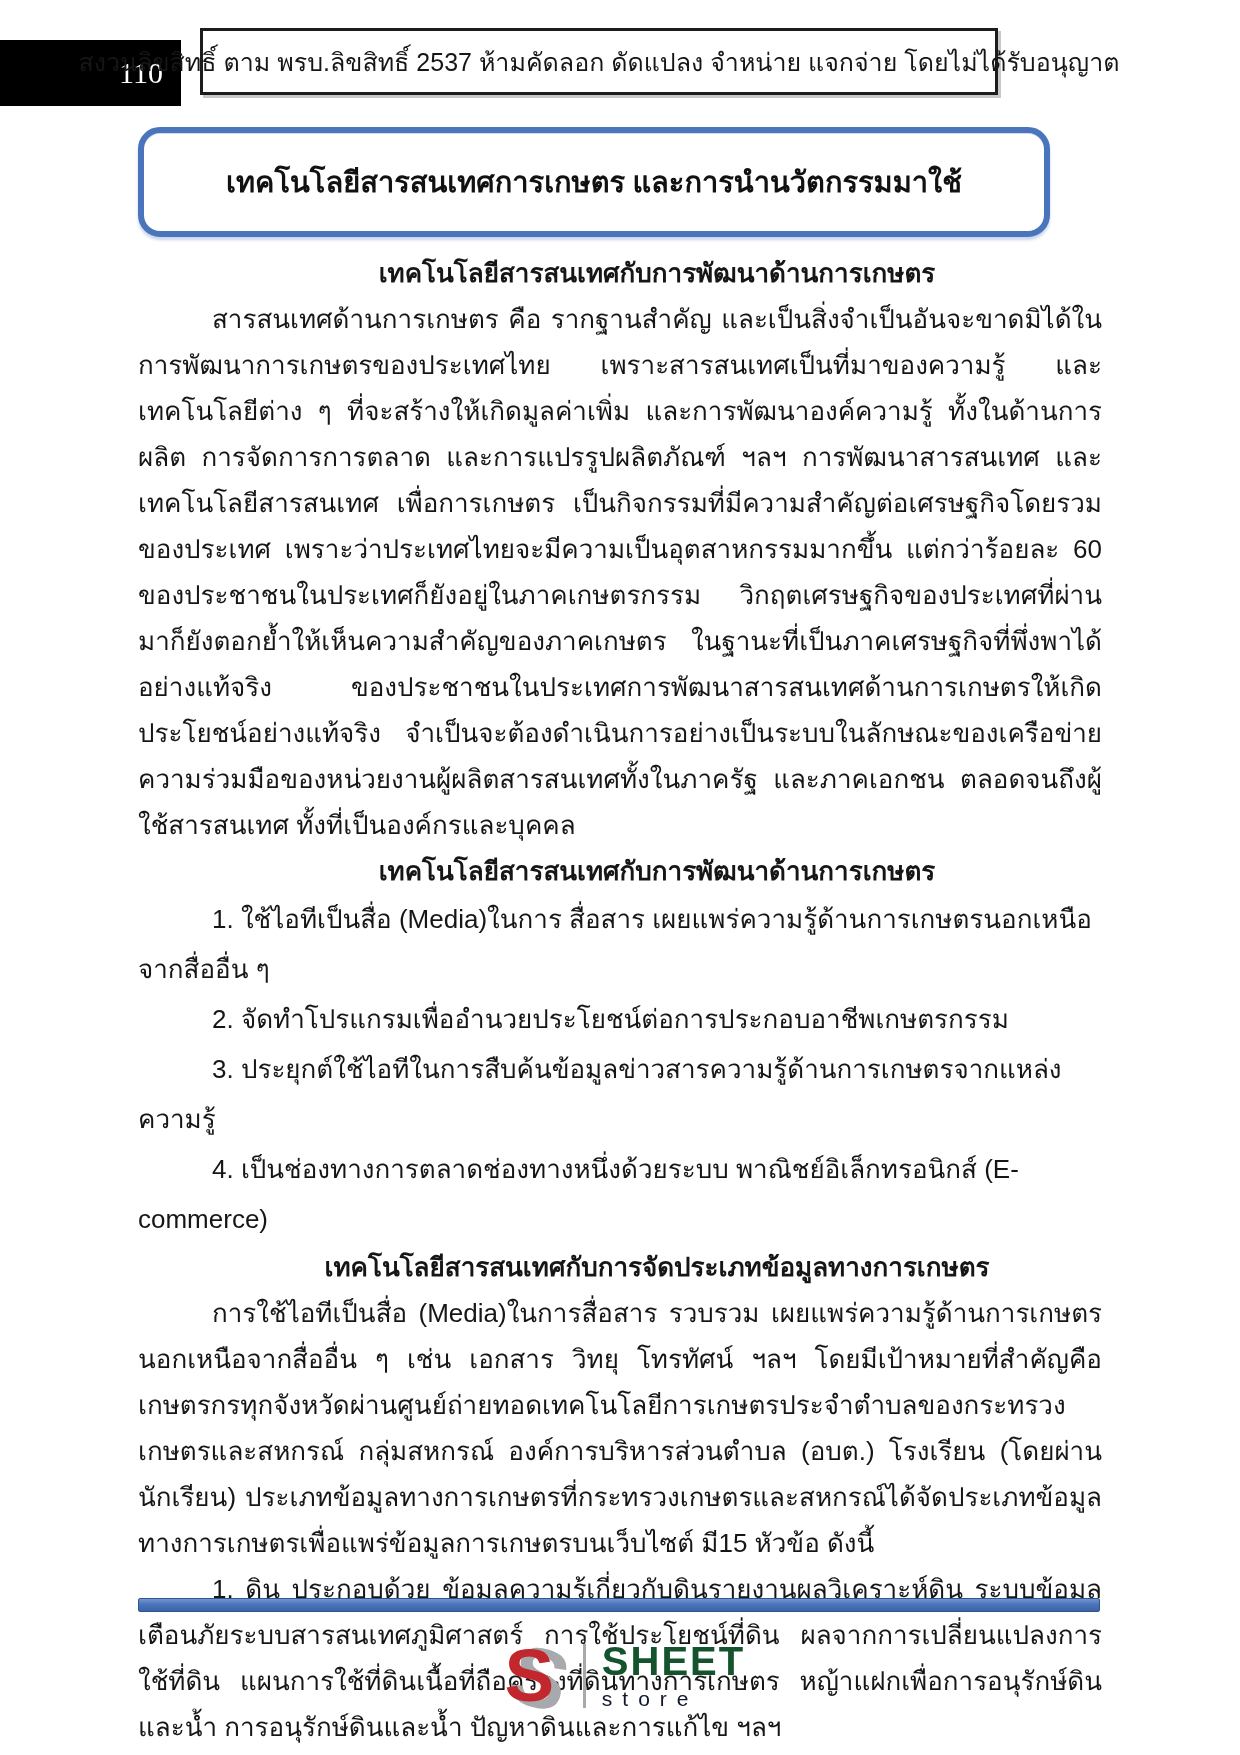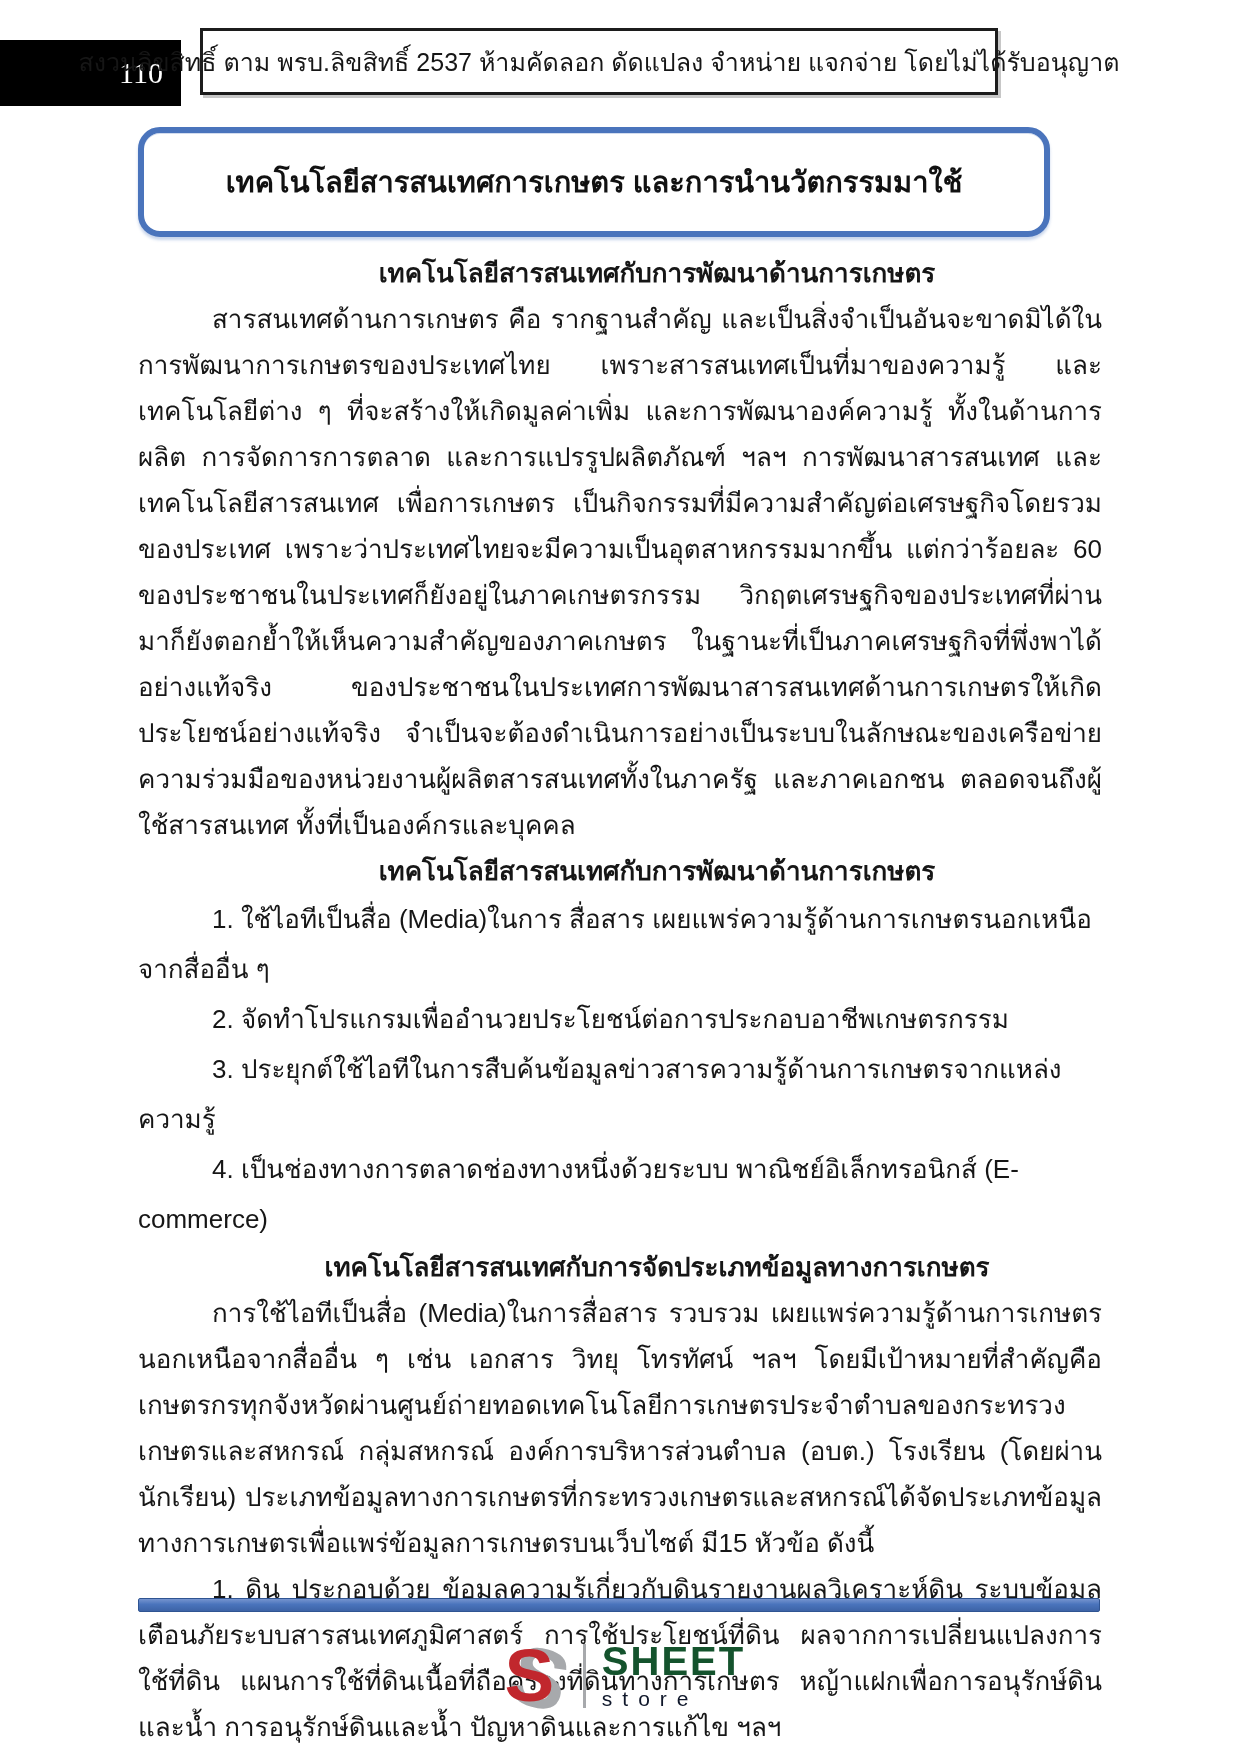--- a/index.html
+++ b/index.html
@@ -31,21 +31,21 @@
   }
 
   
   .title-box {
     position:absolute; left:138px; top:127px; width:912px; height:110px;
     border:6px solid #4a74bc; border-radius:22px;
     box-shadow:0 3px 3px rgba(74,116,188,0.30), inset 0 1px 0 rgba(74,116,188,0.25);
     display:flex; align-items:center; justify-content:center;
     font-size:29px; font-weight:bold; color:#111111;
     background:#ffffff;
-    text-align:center; padding:0 30px;
+    text-align:center; padding:0 30px;font-family:Liberation Serif, serif;
   }
 
   
   .content {
     position:absolute; left:138px; top:250px; width:964px;
     font-size:26px; line-height:46px;
     text-align:justify;
   }
   .content .h {
     font-weight:bold; text-indent:74px; text-align:center;

